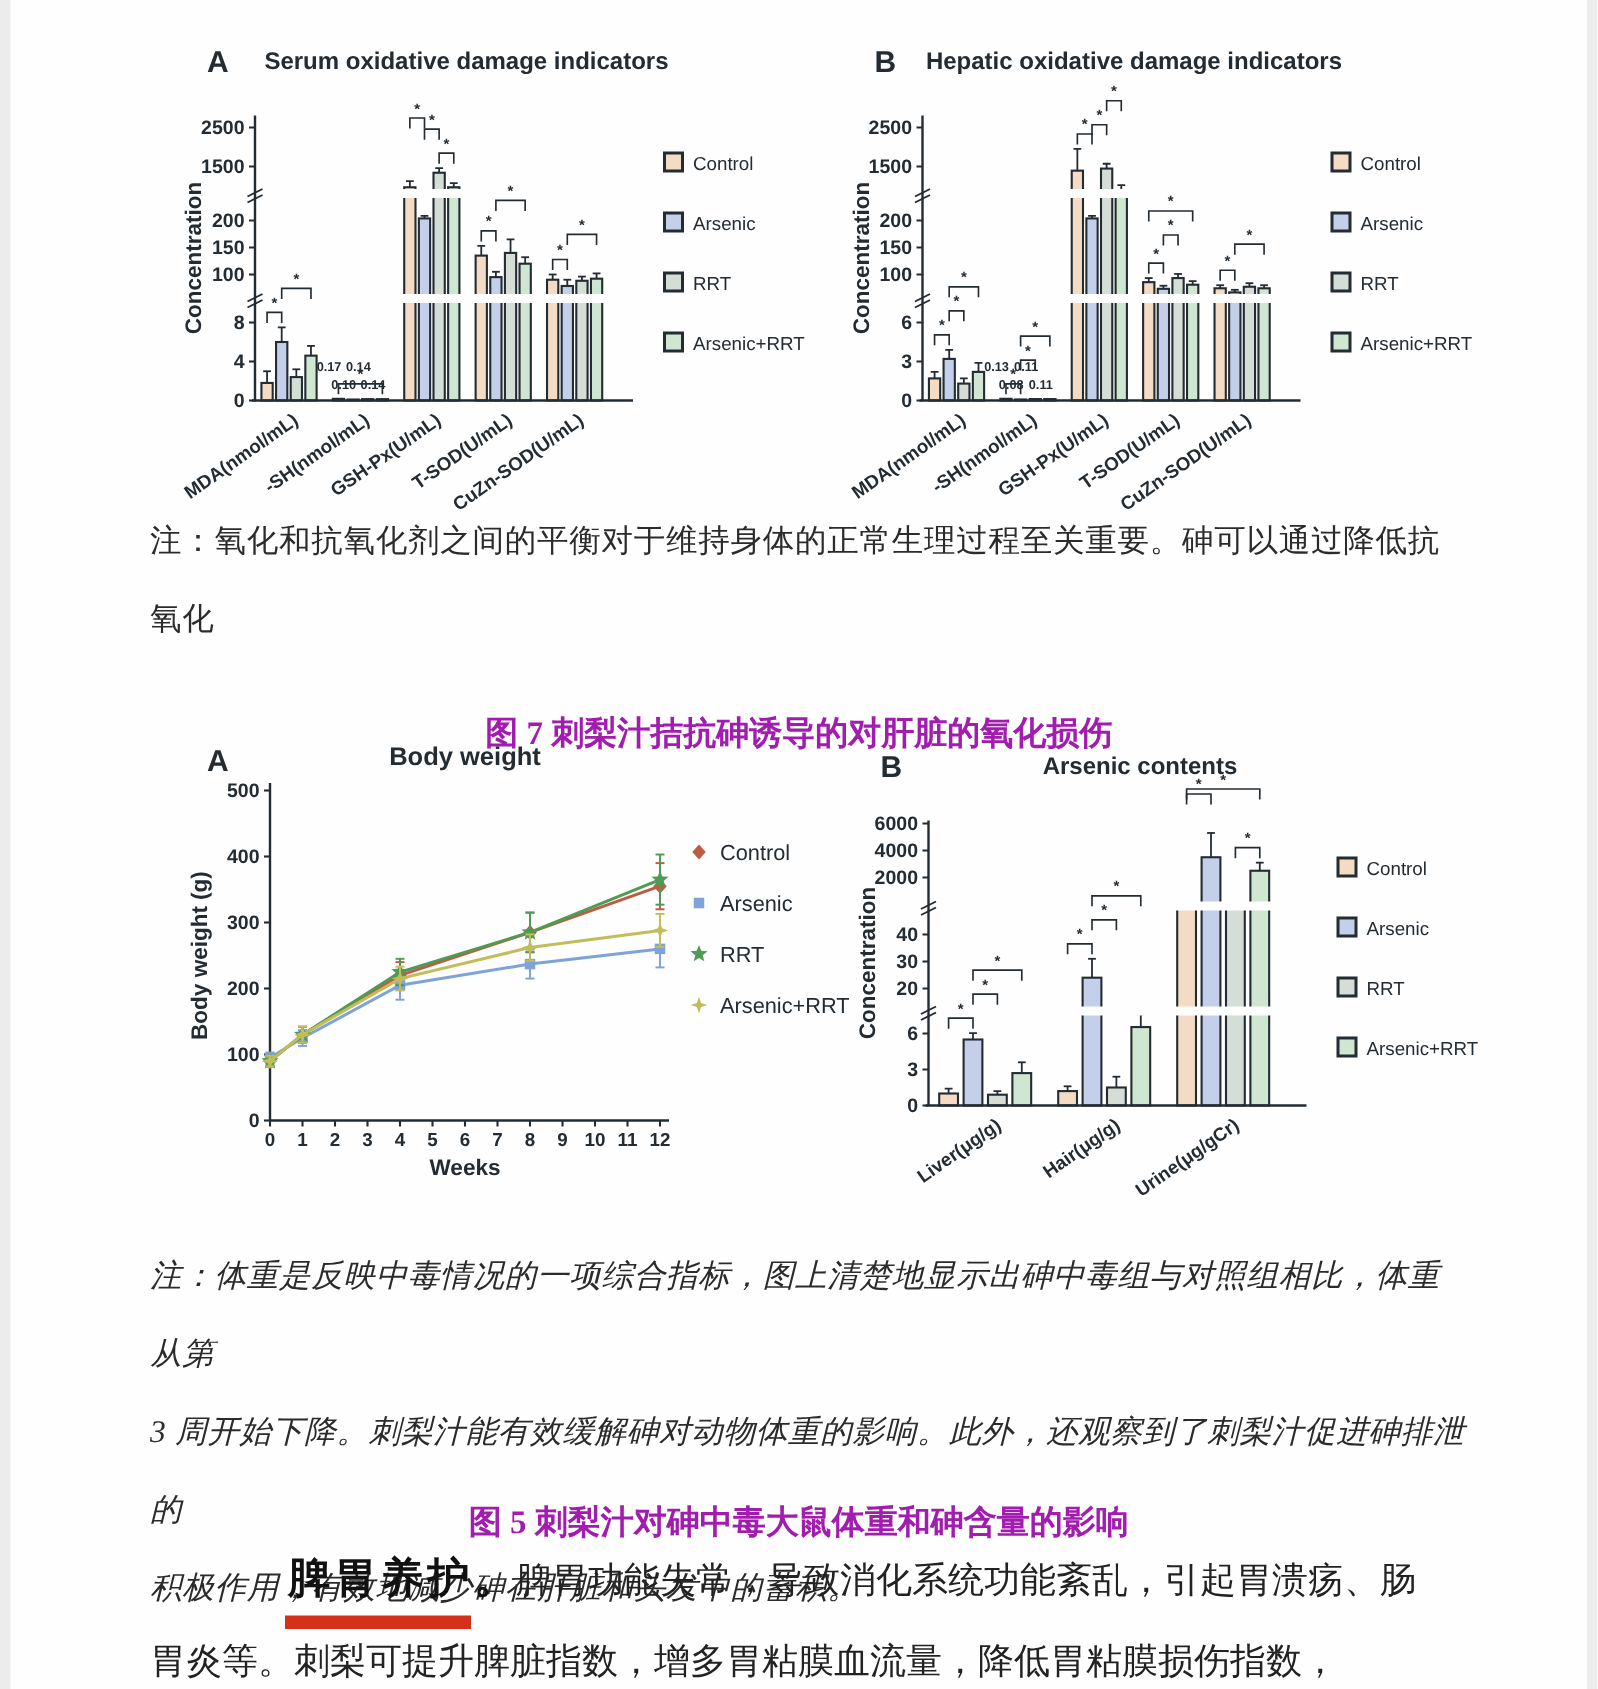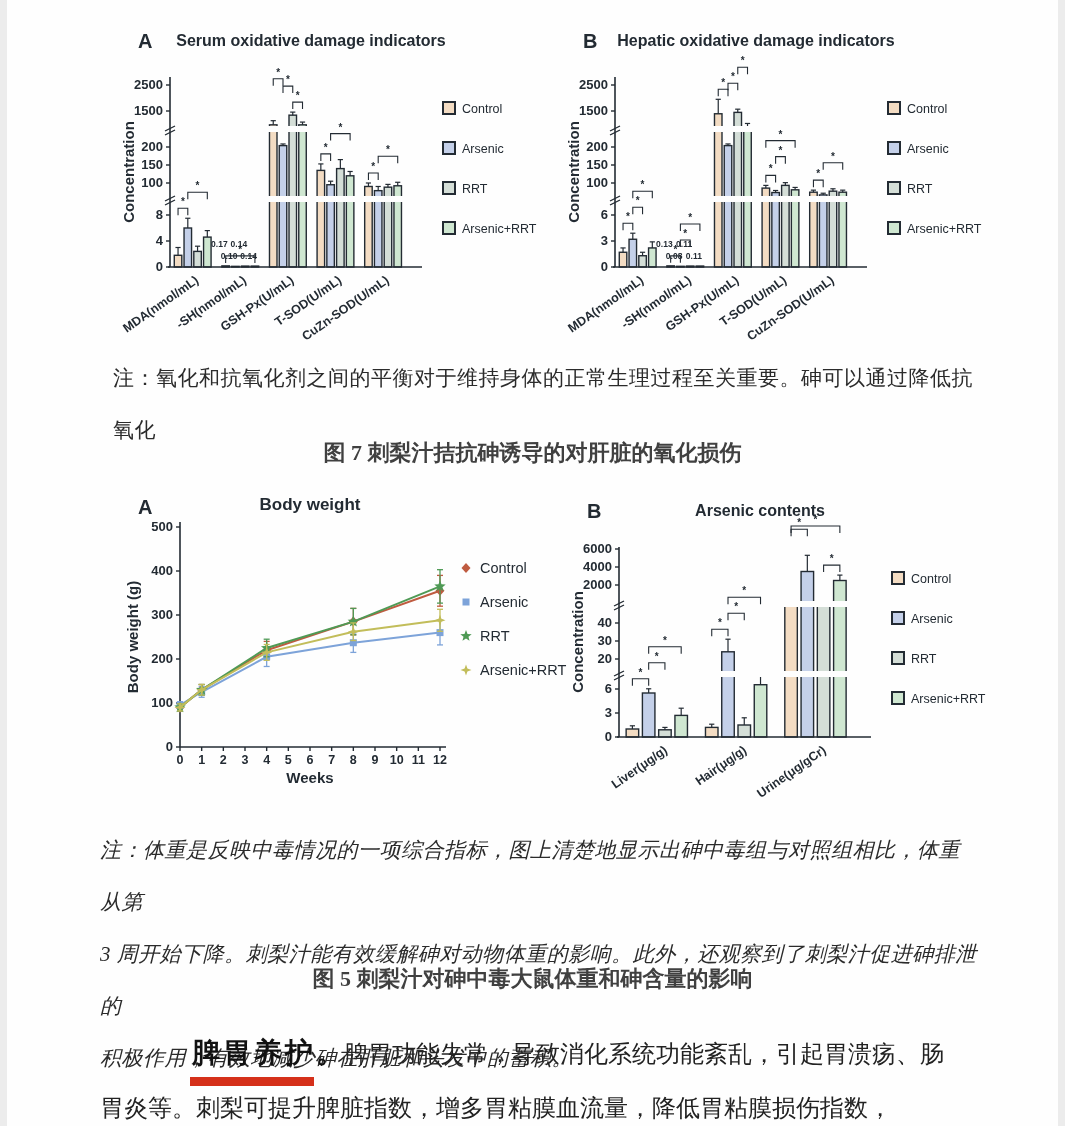--- a/index.html
+++ b/index.html
@@ -8,24 +8,24 @@
   .edge{position:absolute;top:0;height:100%;}
   .edge-l{left:0;width:7px;background:#ececec;}
   .edge-r{right:0;width:7px;background:#ececec;}
   .figrow{position:absolute;display:flex;}
   .figrow1{top:12px;left:118px;}
   .figrow2{top:482px;left:122px;}
   .chart{width:445px;height:330px;position:relative;}
   svg text{font-family:"Liberation Sans", sans-serif;}
   .note{position:absolute;left:100px;right:88px;font-size:21px;line-height:52px;
         letter-spacing:0.5px;color:#2b2b2b;}
-  .note1{top:352px;margin-left:13px;}
+  .note1{top:334px;}
   .note2{top:824px;font-style:italic;}
   .figcap{position:absolute;left:0;width:1065px;text-align:center;font-weight:700;
-          font-size:22px;color:#404040;}
+          font-size:22px;color:#a21caf;margin-top:36px;}
   .figcap1{top:438px;}
   .figcap2{top:964px;}
   .bodyp{position:absolute;top:1026px;left:100px;right:88px;font-size:24px;
          line-height:54px;color:#222;}
   .ind{display:inline-block;width:92px;}
   .lead{font-weight:700;font-size:28px;color:#111;}
   .lead-u{position:relative;display:inline-block;letter-spacing:3px;}
   .lead-u::after{content:'';position:absolute;left:-2px;right:2px;bottom:-6px;height:9px;
                  background:#d5301a;}
 </style>

